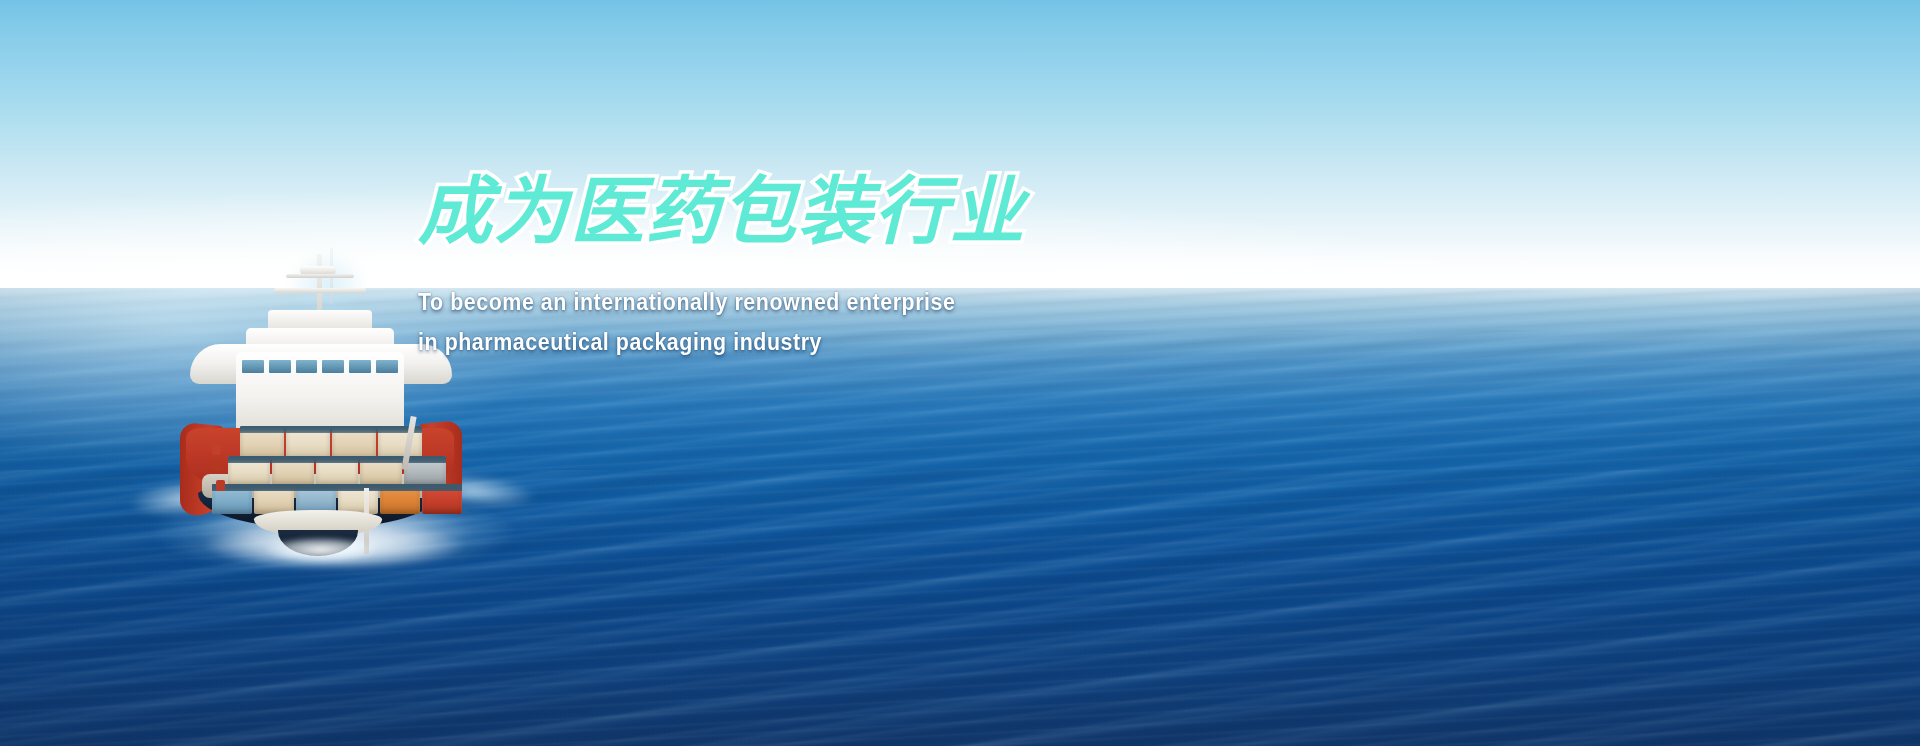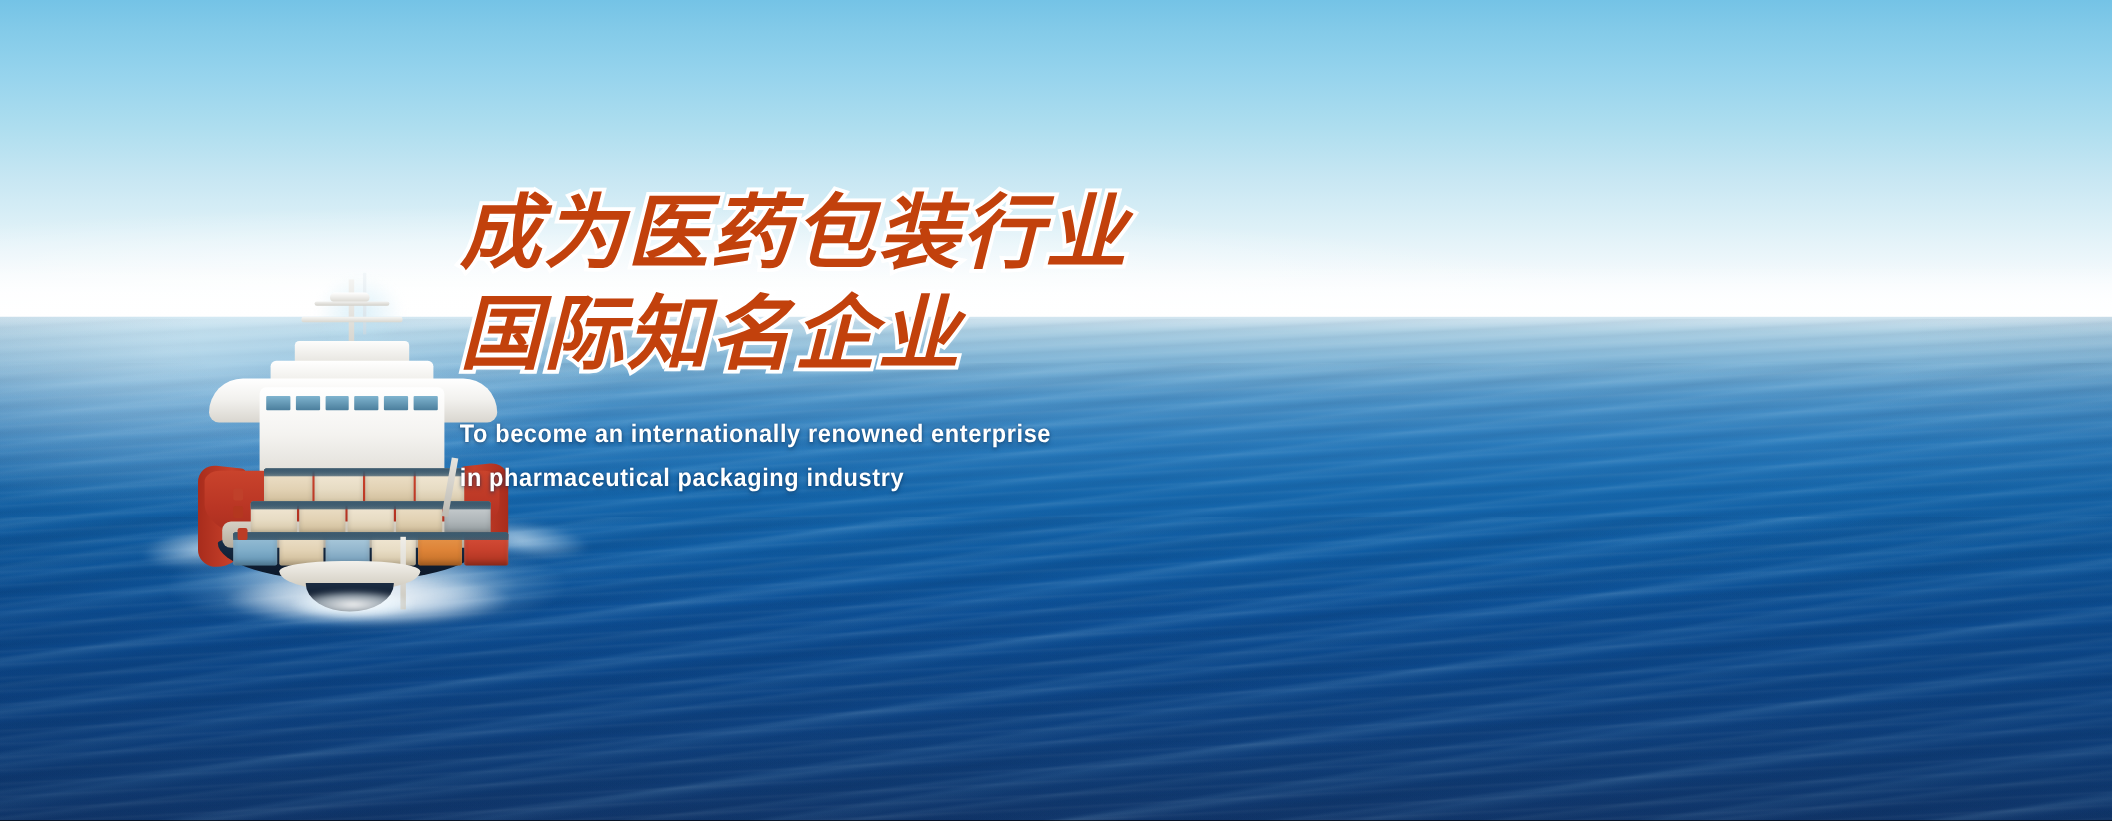--- a/index.html
+++ b/index.html
@@ -249,21 +249,21 @@
 
   
   .copy{position:absolute;left:418px;top:168px;width:760px;}
 
   .headline{
     font-size:74px;
     line-height:88px;
     font-weight:700;
     font-style:italic;
     letter-spacing:2px;
-    color:#c2410c;
+    color:#5eead4;
     -webkit-text-stroke:7px #ffffff;
     paint-order:stroke fill;
     text-shadow:0 2px 5px rgba(255,255,255,.55);
     white-space:nowrap;
   }
   .headline .ln{display:block;}
   .headline .ln2{margin-top:4px;}
 
   .sub{
     margin-top:26px;
@@ -387,21 +387,20 @@
     <div class="crane2"></div>
 
     <div class="bow-white"></div>
     <div class="bow-tip"></div>
     <div class="bow-foam"></div>
   </div>
 
   <div class="copy">
     <div class="headline">
       <span class="ln ln1">成为医药包装行业</span>
-      <span class="ln ln2">国际知名企业</span>
     </div>
     <div class="sub">
       <span class="sl">To become an internationally renowned enterprise</span>
       <span class="sl">in pharmaceutical packaging industry</span>
     </div>
   </div>
 
 </div>
 
 </body></html>

